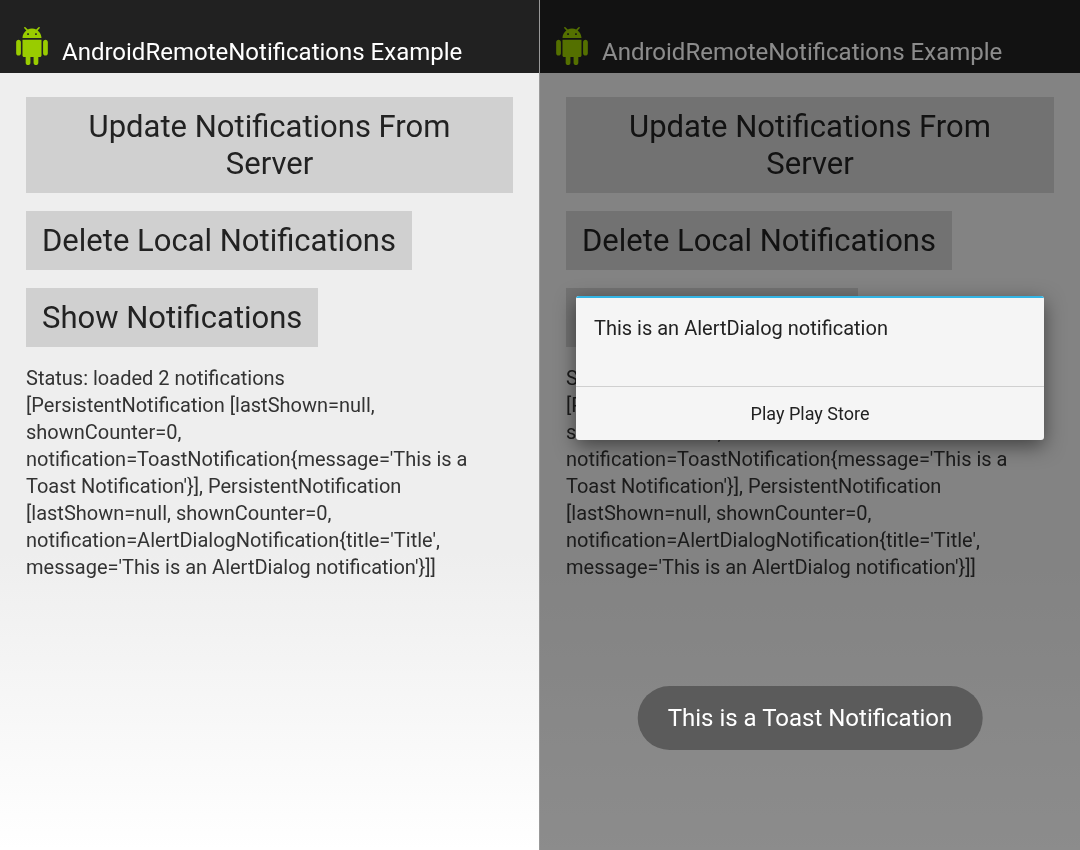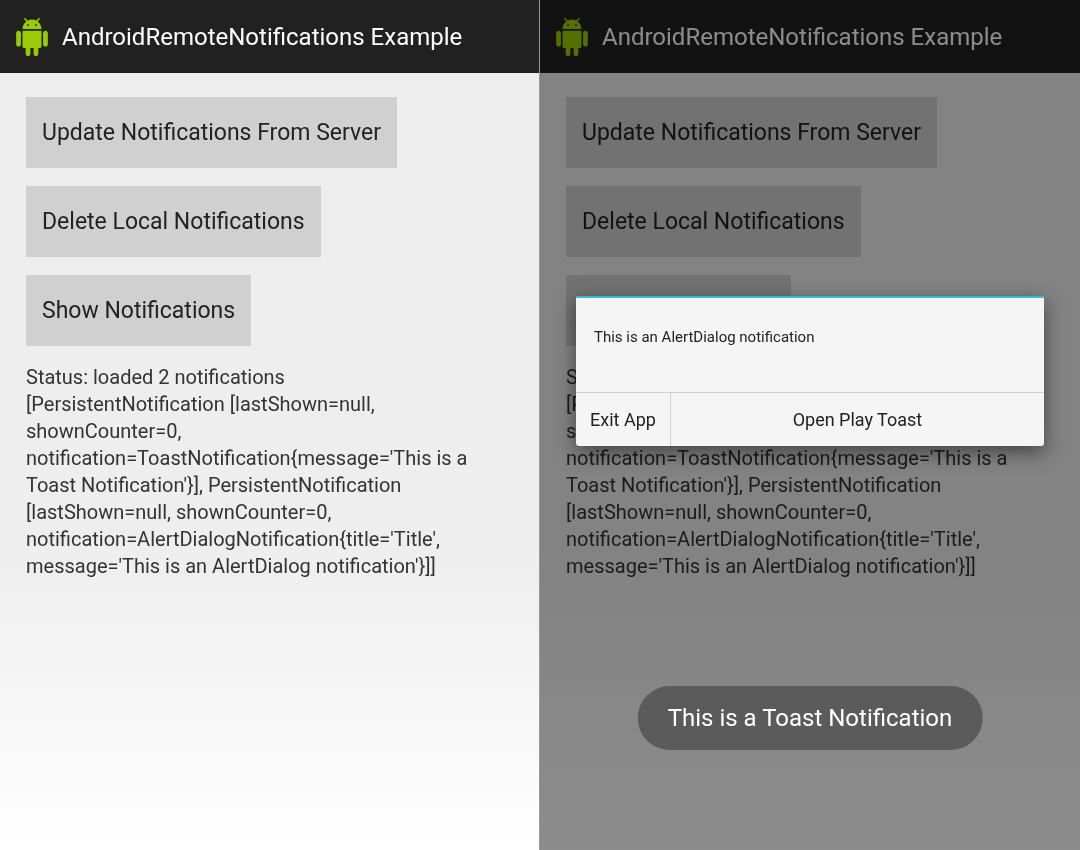--- a/index.html
+++ b/index.html
@@ -17,21 +17,21 @@
     .screen {
       width: 540px;
       height: 850px;
       position: relative;
       background: linear-gradient(to bottom, #eeeeee 0%, #eeeeee 65%, #ffffff 100%);
     }
     .action-bar {
       height: 73px;
       background: #212121;
       display: flex;
-      align-items: center;
+      align-items: flex-end;
       padding: 7px 12px;
     }
     .android-icon {
       width: 40px;
       height: 40px;
       margin-right: 10px;
       display: flex;
       align-items: center;
       justify-content: center;
     }
@@ -45,22 +45,22 @@
       font-size: 24px;
       font-weight: 400;
     }
     .content {
       padding: 24px 26px;
     }
     .btn {
       display: block;
       background: #d0d0d0;
       border: none;
-      padding: 22px 16px;
-      font-size: 23px;
+      padding: 11px 16px;
+      font-size: 31px;
       color: #222;
       margin-bottom: 18px;
       cursor: pointer;
       font-family: inherit;
     }
     .status-text {
       font-size: 20px;
       color: #333;
       line-height: 1.35;
       margin-top: 2px;
@@ -87,24 +87,23 @@
       color: #33b5e5;
       font-size: 28px;
       font-weight: 400;
       padding: 16px 18px 12px 18px;
     }
     .dialog-divider {
       height: 2px;
       background: #33b5e5;
     }
     .dialog-message {
-      font-size: 15px;
+      font-size: 20px;
       color: #222;
       padding: 18px 18px 46px 18px;
-      margin-top: 12px;
     }
     .dialog-buttons {
       display: flex;
       border-top: 1px solid #d0d0d0;
     }
     .dialog-btn {
       flex: 0 0 auto;
       padding: 16px 14px;
       font-size: 18px;
       color: #222;
@@ -181,19 +180,18 @@
       <div>[PersistentNotification [lastShown=null, shownCounter=0, notification=ToastNotification{message='This is a Toast Notification'}], PersistentNotification [lastShown=null, shownCounter=0, notification=AlertDialogNotification{title='Title', message='This is an AlertDialog notification'}]]</div>
     </div>
   </div>
 
   <div class="dim-overlay"></div>
 
   <div class="dialog">
     <div class="dialog-divider"></div>
     <div class="dialog-message">This is an AlertDialog notification</div>
     <div class="dialog-buttons">
-      <button class="dialog-btn">Exit App</button>
-      <button class="dialog-btn">Open Play Toast</button>
+      <button class="dialog-btn">Play Play Store</button>
     </div>
   </div>
 
   <div class="toast">This is a Toast Notification</div>
 </div>
 
 </body></html>

